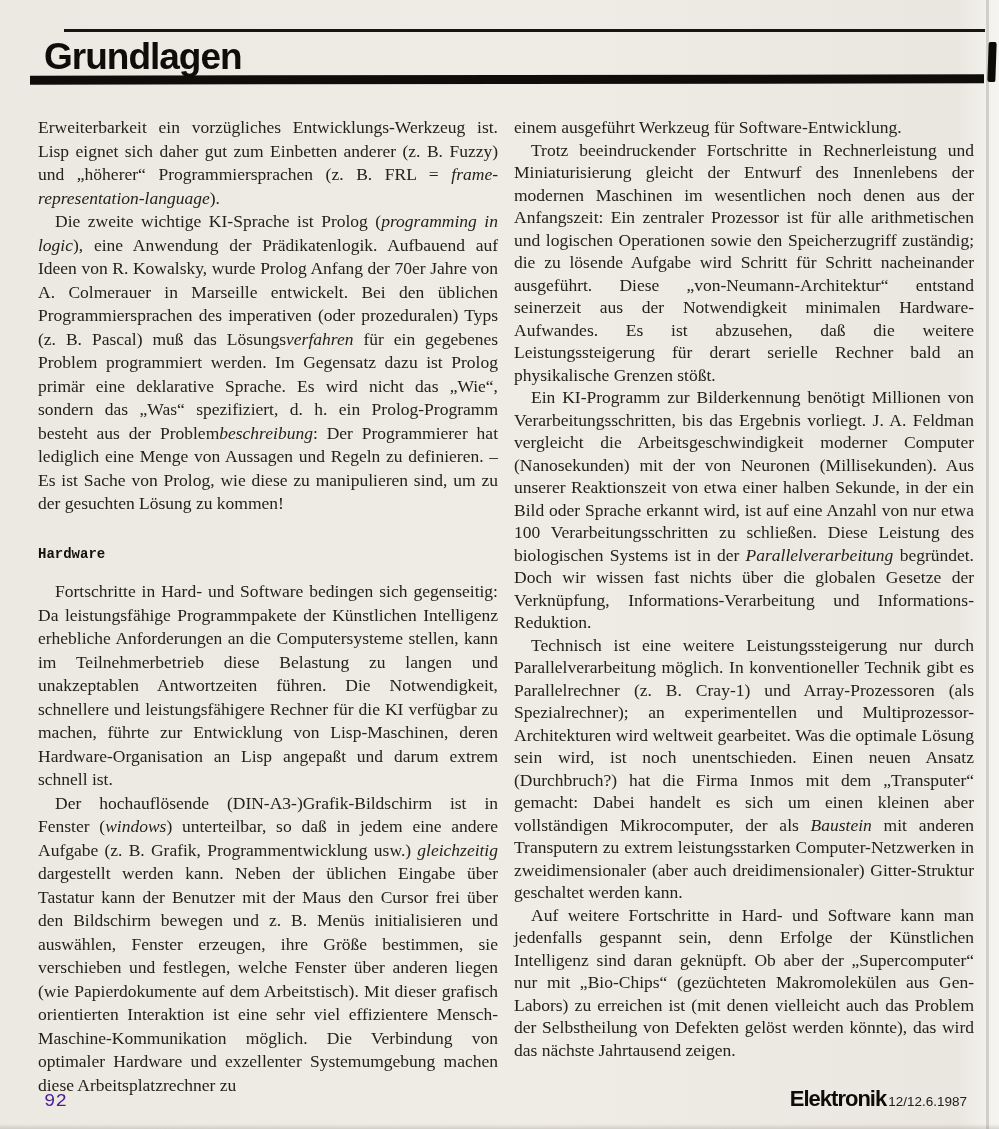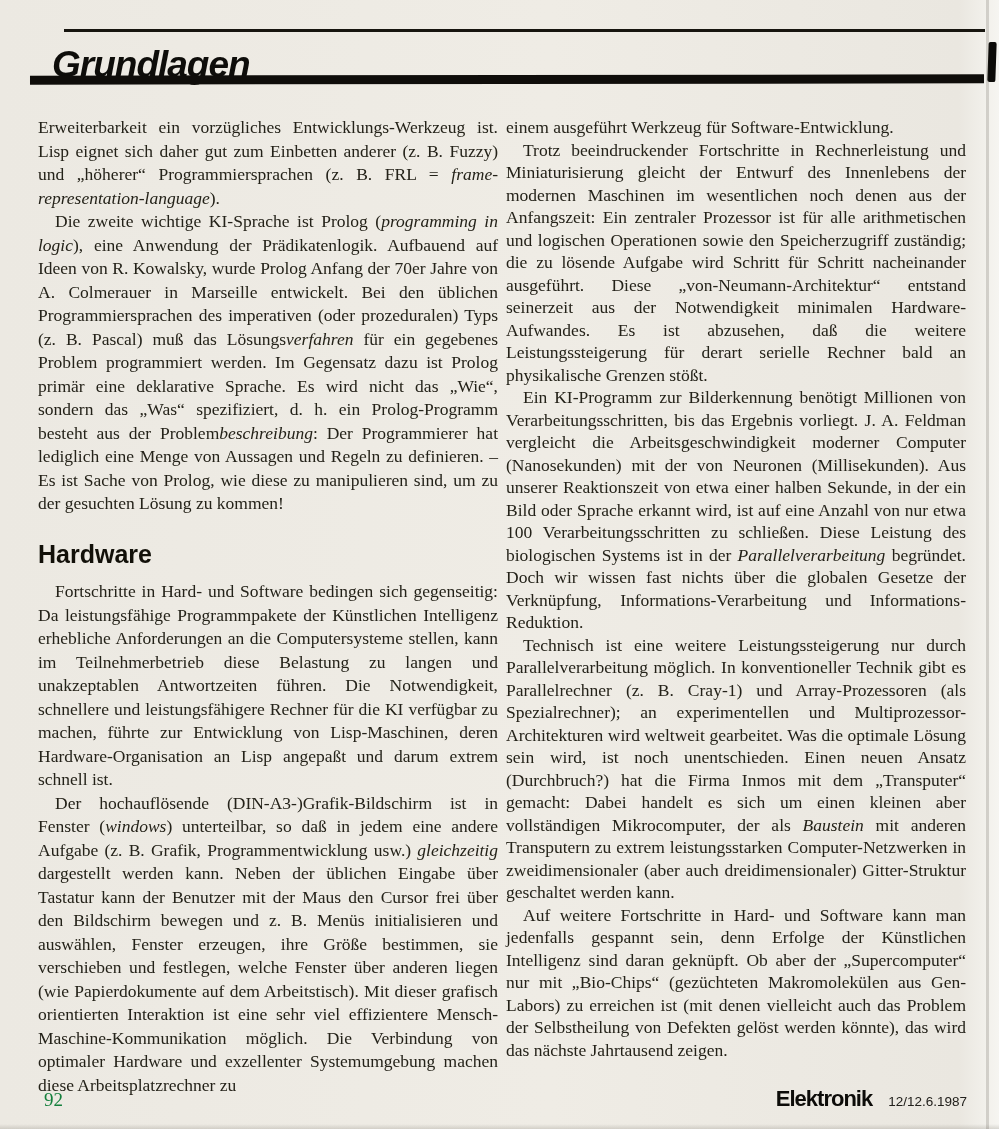--- a/index.html
+++ b/index.html
@@ -20,24 +20,23 @@
 
   .top-rule {
     position: absolute;
     top: 29px; left: 64px; right: 14px;
     height: 3px;
     background: #17150f;
   }
   .section-title {
     position: absolute;
     top: 36px; left: 44px;
-    margin: 8px;
+    margin: 0;
     font-family: "Liberation Sans", sans-serif;
     font-weight: bold;
-    font-style: italic;
     font-size: 37px;
     letter-spacing: -1px;
     color: #0e0d0a;
   }
   .header-bar {
     position: absolute;
     top: 75px; left: 30px; right: 15px;
     height: 9px;
     background: #0f0d0a;
     transform: rotate(-0.08deg);
@@ -61,73 +60,73 @@
     left: 0; bottom: 0;
     width: 100%; height: 5px;
     background: linear-gradient(180deg, rgba(0,0,0,0) 0%, rgba(80,75,65,0.18) 100%);
   }
 
   .content {
     position: absolute;
     top: 116px; left: 38px;
     width: 936px;
     display: flex;
-    gap: 8px;
+    gap: 16px;
   }
   .col {
     width: 460px;
     text-align: justify;
     font-size: 17.5px;
     color: #242219;
   }
   .col-left  { line-height: 23.5px; }
   .col-right { line-height: 22.5px; }
 
   .para { margin: 0; }
   .para.indent { text-indent: 17px; }
   .para i { font-style: italic; }
   .para b { font-weight: normal; }
 
   .col-heading {
-    font-family: Liberation Sans, sans-serif;
-    font-size: 25px;
+    font-family: Liberation Mono, monospace;
+    font-size: 14px;
     font-weight: bold;
     color: #121009;
     margin: 27px 0 14px 0;
     text-align: left;
   }
 
   .footer {
     position: absolute;
     left: 44px; right: 32px;
     top: 1086px;
     display: flex;
     justify-content: space-between;
     align-items: baseline;
   }
   .page-number {
-    font-family: Liberation Serif, serif;
+    font-family: Liberation Mono, monospace;
     font-size: 19px;
-    color: #15803d;
+    color: #4c1d95;
   }
   .footer-right { white-space: nowrap; }
   .journal-logo {
     font-family: "Liberation Sans", sans-serif;
     font-weight: bold;
     font-size: 22px;
     letter-spacing: -1px;
     color: #0d0c09;
     transform: scaleY(1.04);
     display: inline-block;
   }
   .issue-date {
     font-family: "Liberation Sans", sans-serif;
     font-size: 13.5px;
     color: #22201c;
-    margin-left: 16px;
+    margin-left: 2px;
   }
 </style>
 </head>
 <body>
 
 <div class="page">
 
   <div class="top-rule"></div>
 
   <h1 class="section-title">Grundlagen</h1>

